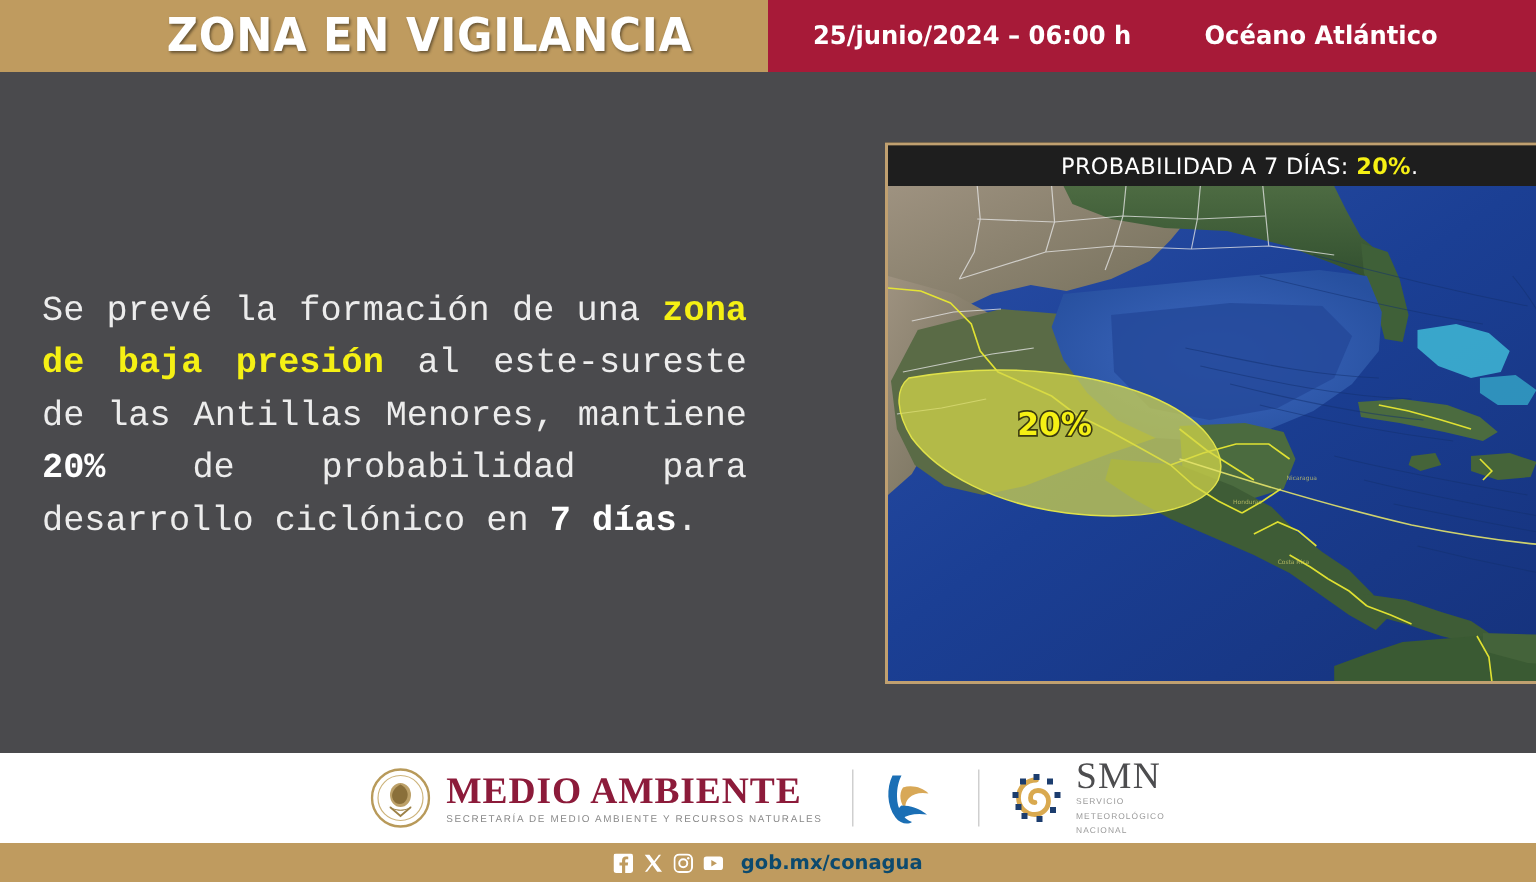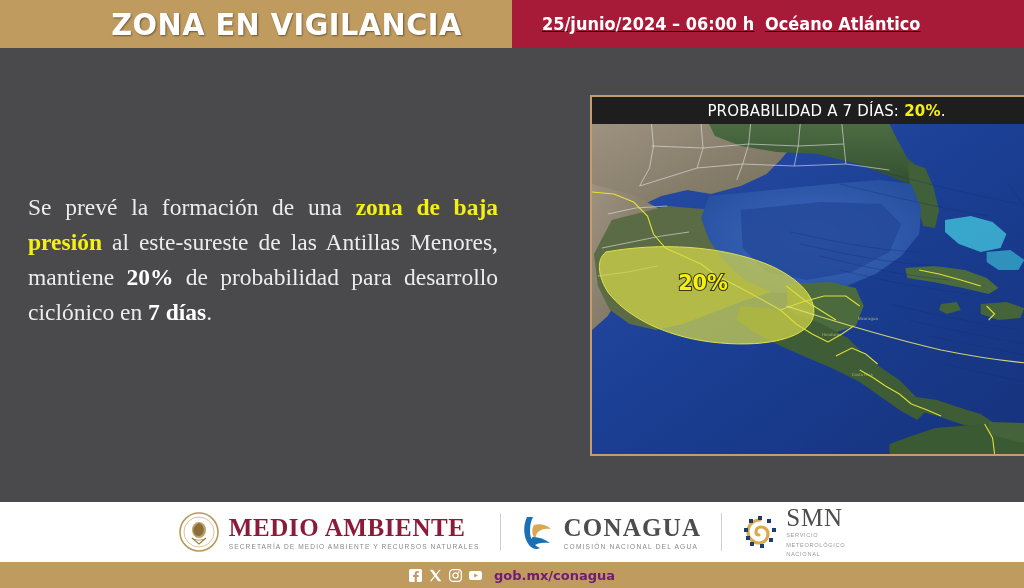--- a/index.html
+++ b/index.html
@@ -18,35 +18,35 @@
     box-sizing:border-box;padding-left:60px;
   }
   #header-title{
     color:#ffffff;font-size:31px;font-weight:bold;letter-spacing:.5px;
     font-family:"DejaVu Sans", sans-serif;
     text-shadow:1px 1px 2px rgba(0,0,0,.45);
     transform:scaleX(.93);transform-origin:center;white-space:nowrap;
   }
   #header-maroon{
     flex:1;height:48px;background:#a71a38;
-    display:flex;align-items:center;
-    box-sizing:border-box;padding-left:30px;text-decoration:underline;
+    display:flex;align-items:center;gap:38px;
+    box-sizing:border-box;padding-left:30px;
   }
   #header-date,#header-basin{
     color:#ffffff;font-weight:bold;font-size:17px;white-space:nowrap;
     font-family:"DejaVu Sans", sans-serif;
     transform:scaleX(.95);transform-origin:left center;
   }
 
   
   #summary{
     position:absolute;left:28px;top:190px;width:470px;
     color:#ececec;font-size:23.5px;line-height:35px;
     text-align:justify;text-justify:inter-word;
-    font-family:Liberation Serif, serif;
+    font-family:Liberation Mono, monospace;
   }
   #summary .hl{color:#f5f014;font-weight:bold;}
   #summary .wh{color:#ffffff;font-weight:bold;}
 
   
   #map-panel{
     position:absolute;left:546px;top:95px;width:473px;height:361px;
     border:2px solid #c0a070;box-sizing:border-box;background:#1b1b1b;
     overflow:hidden;
     margin-left:44px;
@@ -96,21 +96,21 @@
     font-size:25px;letter-spacing:.8px;line-height:25px;
   }
   .smn-sub{color:#9a9a9a;font-size:5.6px;letter-spacing:.7px;line-height:7.4px;margin-top:2px;}
 
   
   #bottombar{
     position:absolute;left:0;top:562px;width:1024px;height:26px;background:#bf9b5f;
     display:flex;align-items:center;justify-content:center;gap:7px;
   }
   .soc{width:13px;height:13px;display:block;}
-  #bb-url{color:#701a75;font-size:13px;font-weight:bold;margin-left:5px;
+  #bb-url{color:#0c4a6e;font-size:13px;font-weight:bold;margin-left:5px;
           font-family:"DejaVu Sans", sans-serif;}
 </style>
 </head>
 <body>
 
 <div id="header">
   <div id="header-gold">
     <span id="header-title">ZONA EN VIGILANCIA</span>
   </div>
   <div id="header-maroon">
@@ -262,24 +262,20 @@
   </div>
 
   <div class="sep"></div>
 
   <div class="logo-block">
     <svg class="cona-mark" viewBox="0 0 34 38">
       <path d="M6,4 C2,12 2,24 8,32 C11,36 16,37 19,35 C13,33 9,26 9,18 C9,12 10,8 12,4 Z" fill="#1b6fb5"></path>
       <path d="M13,12 C19,10 26,12 30,16 C25,15 20,16 17,19 C15,21 14,24 15,27 C11,23 10,16 13,12 Z" fill="#d8a857"></path>
       <path d="M12,24 C18,24 24,26 29,30 C22,29 16,30 12,33 C9,30 9,26 12,24 Z" fill="#1b6fb5"></path>
     </svg>
-    <div>
-      <div class="cona-title">CONAGUA</div>
-      <div class="cona-sub">COMISIÓN NACIONAL DEL AGUA</div>
-    </div>
   </div>
 
   <div class="sep"></div>
 
   <div class="logo-block">
     <svg class="smn-mark" viewBox="0 0 36 36">
       <path d="M18,6 C11,6 6,11 6,18 C6,24 11,29 17,29 C22,29 26,25 26,20 C26,16 23,13 19,13 C16,13 14,15 14,18 C14,20 15,21 17,21" fill="none" stroke="#d9a94f" stroke-width="3.2" stroke-linecap="round"></path>
       <rect x="2" y="14" width="4" height="4" fill="#1c3d6e"></rect>
       <rect x="7" y="5" width="4" height="4" fill="#1c3d6e"></rect>
       <rect x="16" y="2" width="4" height="4" fill="#1c3d6e"></rect>

